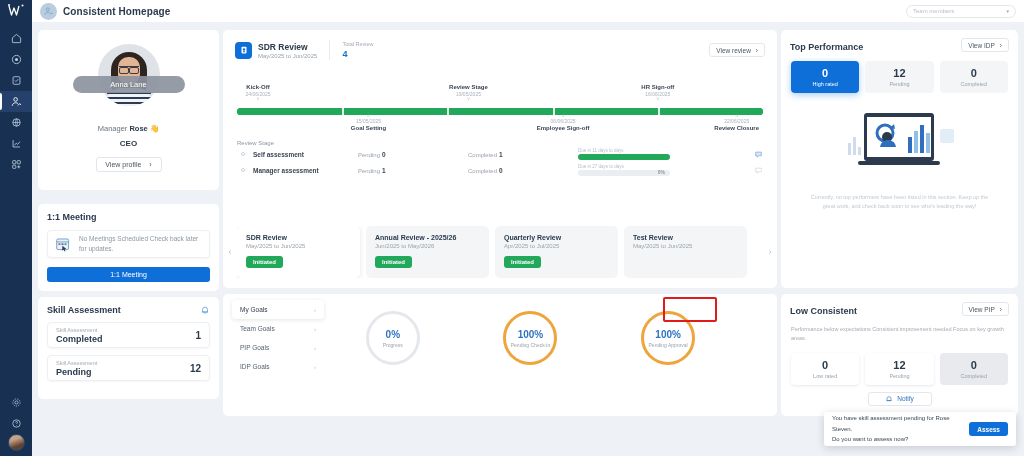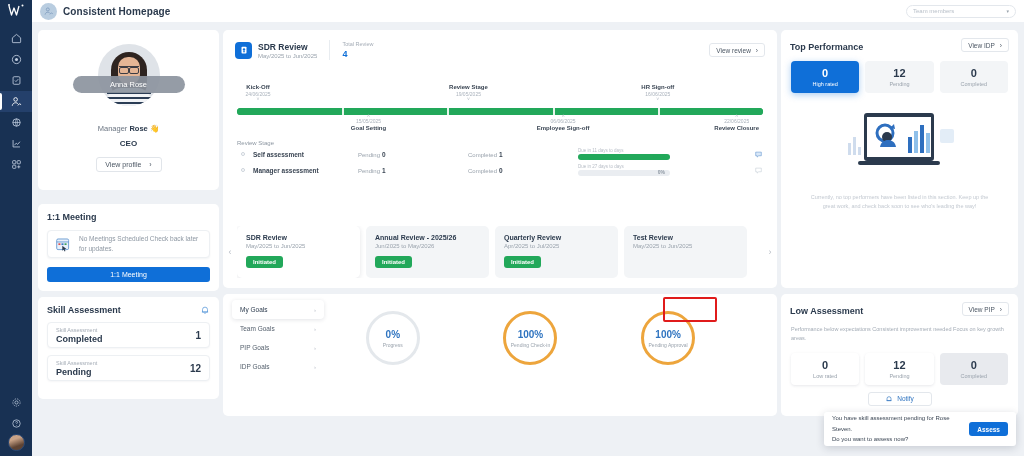--- a/index.html
+++ b/index.html
@@ -383,21 +383,21 @@
         <div class="ph-hair"></div>
         <div class="ph-face"></div>
         <div class="ph-glass"></div>
         <div class="ph-body">
           <div class="ph-stripe" style="top:4px"></div>
           <div class="ph-stripe" style="top:9px"></div>
           <div class="ph-stripe" style="top:14px"></div>
         </div>
       </div>
     </div>
-    <div class="name-pill">Anna Rose</div>
+    <div class="name-pill">Anna Lane</div>
     <div class="welcome">
       <span>Manager </span><b>Rose</b>
       <span>👋</span>
     </div>
     <div class="role">CEO</div>
     <div class="view-profile">
       <span>View profile</span>
       <span>›</span>
     </div>
   </div>
@@ -677,21 +677,21 @@
         <rect x="13" y="34" width="3" height="18" fill="#cfdced"></rect>
         <rect x="18" y="44" width="3" height="8" fill="#cfdced"></rect>
         <rect x="100" y="26" width="14" height="14" rx="2" fill="#e3edf7"></rect>
       </svg>
     </div>
     <div class="empty-txt">Currently, no top performers have been listed in this section. Keep up the great work, and check back soon to see who's leading the way!</div>
   </div>
 
   <div class="card" id="low-perf">
     <div class="sec-head">
-      <div class="sec-title">Low Assessment</div>
+      <div class="sec-title">Low Consistent</div>
       <div class="sec-spacer"></div>
       <div class="ghost-btn">
         <span>View PIP</span>
         <span>›</span>
       </div>
     </div>
     <div class="low-txt">Performance below expectations Consistent improvement needed Focus on key growth areas.</div>
     <div class="stat-row">
       <div class="low-stat">
         <div class="n">0</div>

